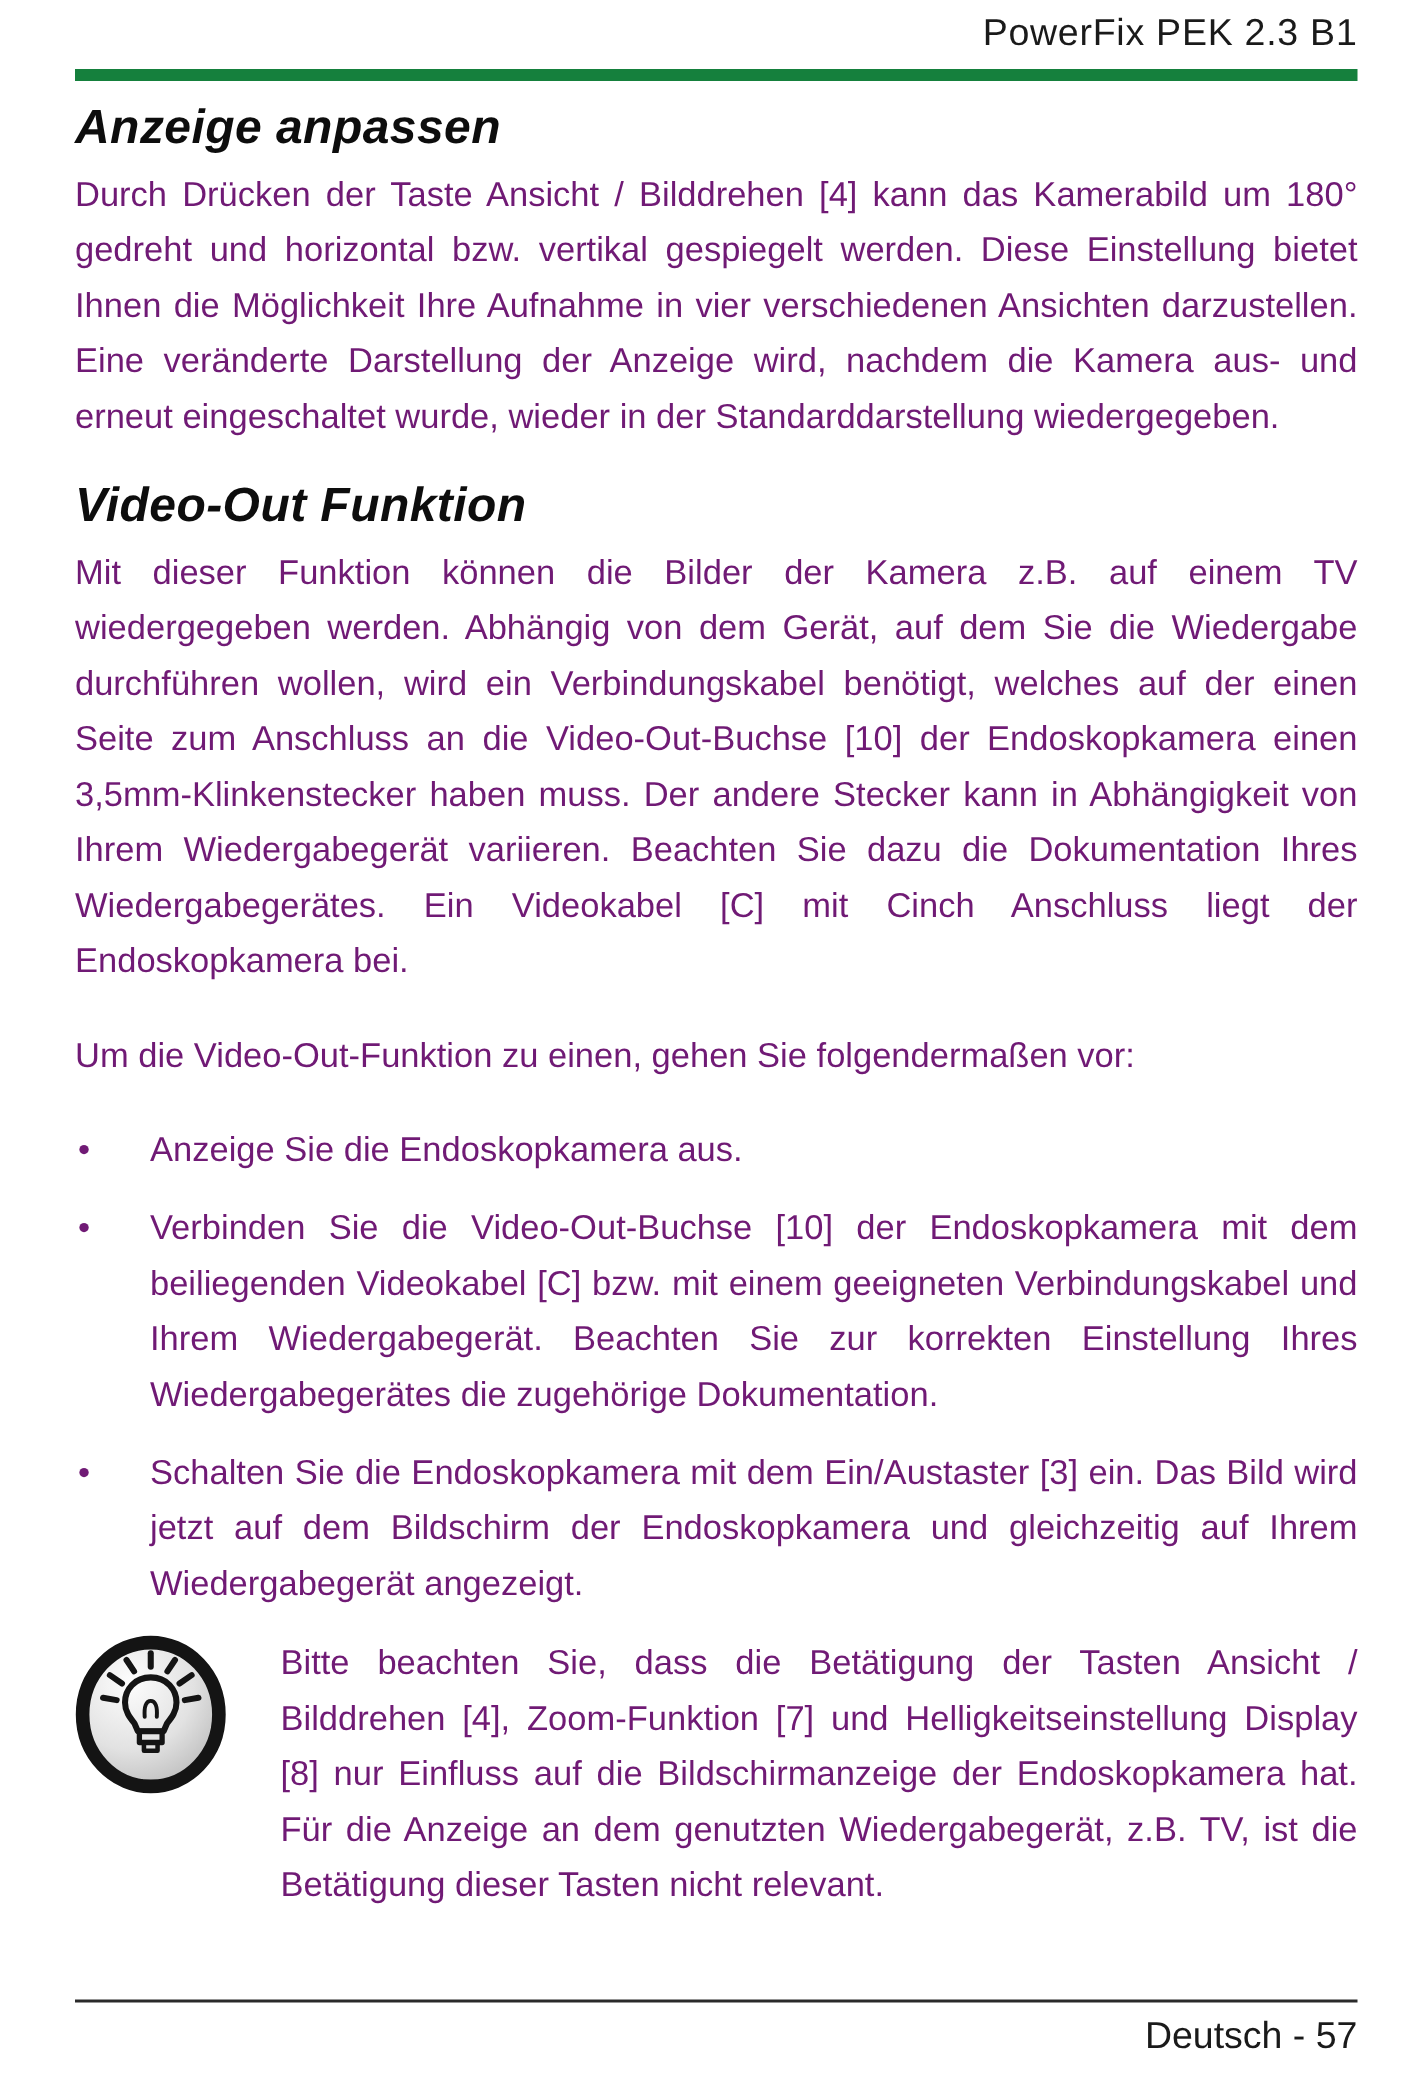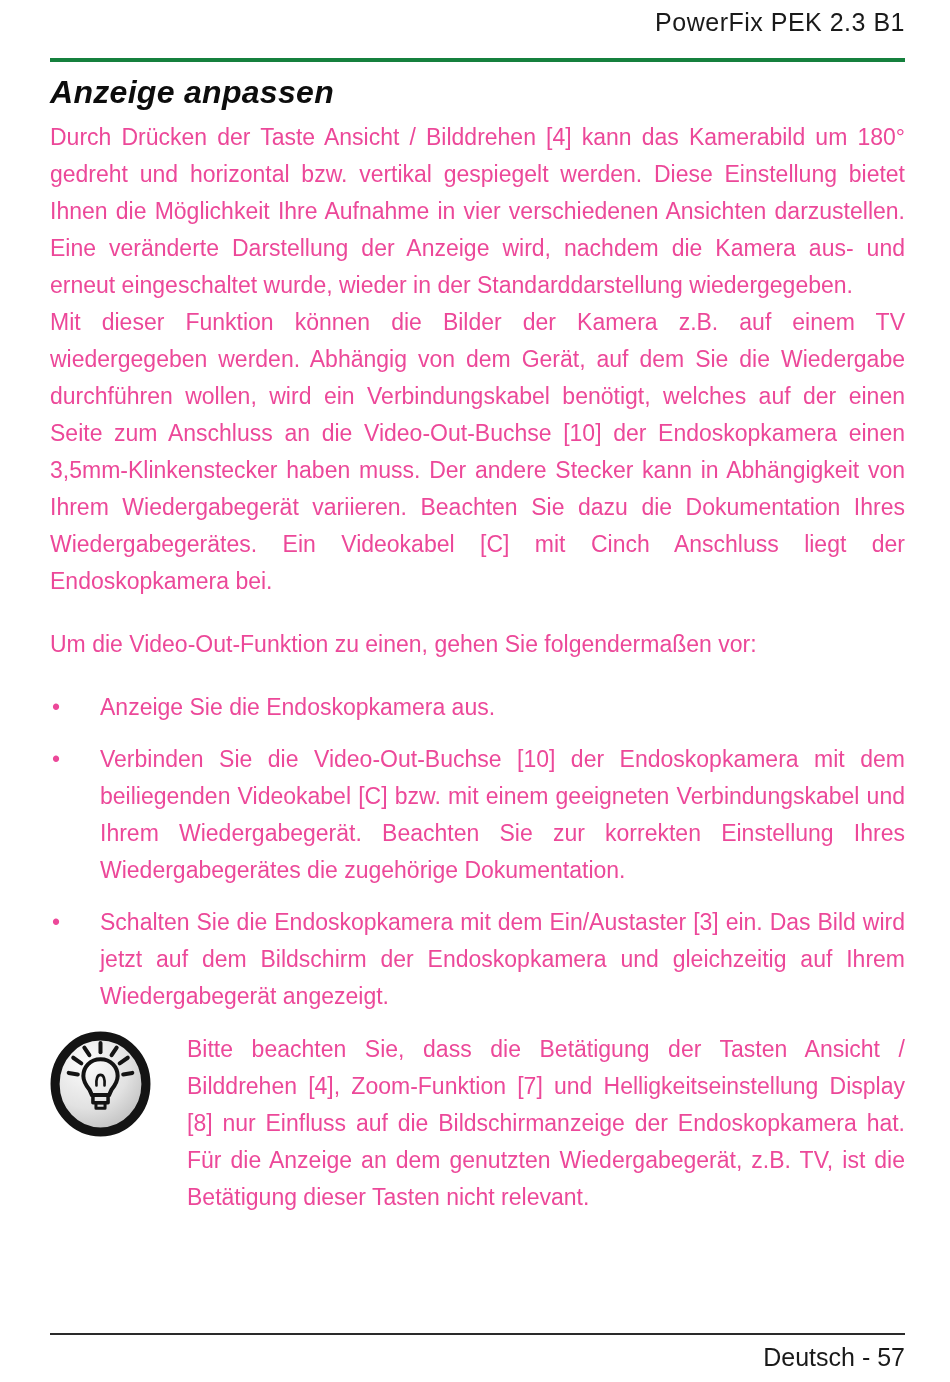--- a/index.html
+++ b/index.html
@@ -11,22 +11,22 @@
     background: #ffffff;
     color: #121212;
     font-family: "Liberation Sans", sans-serif;
     display: flex;
     flex-direction: column;
     padding: 8px 45px 10px 50px;
     overflow: hidden;
   }
   
   .page-header {
-    border-bottom: 4px solid #15803d;
-    padding-bottom: 21px;
+    border-bottom: 8px solid #15803d;
+    padding-bottom: 9px;
   }
   .page-header .doc-title {
     display: block;
     text-align: right;
     font-size: 25px;
     letter-spacing: 0.5px;
     color: #1a1a1a;
   }
   
   h1.section-heading {
@@ -36,21 +36,21 @@
     color: #0d0d0d;
     margin: 12px 0 8px 0;
     letter-spacing: 0.3px;
   }
   h1.section-heading.second { margin-top: 22px; }
   
   .body-text {
     font-size: 23px;
     line-height: 37px;
     text-align: justify;
-    color: #ec4899;
+    color: #701a75;
   }
   p.para { margin: 0; }
   p.para-intro { margin-top: 26px; }
   
   ul.step-list {
     list-style: none;
     margin-top: 26px;
   }
   ul.step-list li {
     position: relative;
@@ -96,20 +96,21 @@
 <div class="page">
 
   <div class="page-header">
     <span class="doc-title">PowerFix PEK 2.3 B1</span>
   </div>
 
   <h1 class="section-heading">Anzeige anpassen</h1>
 
   <p class="body-text para">Durch Drücken der Taste Ansicht / Bilddrehen [4] kann das Kamerabild um 180° gedreht und horizontal bzw. vertikal gespiegelt werden. Diese Einstellung bietet Ihnen die Möglichkeit Ihre Aufnahme in vier verschiedenen Ansichten darzustellen. Eine veränderte Darstellung der Anzeige wird, nachdem die Kamera aus- und erneut eingeschaltet wurde, wieder in der Standarddarstellung wiedergegeben.</p>
 
+  <h1 class="section-heading second">Video-Out Funktion</h1>
 
   <p class="body-text para">Mit dieser Funktion können die Bilder der Kamera z.B. auf einem TV wiedergegeben werden. Abhängig von dem Gerät, auf dem Sie die Wiedergabe durchführen wollen, wird ein Verbindungskabel benötigt, welches auf der einen Seite zum Anschluss an die Video-Out-Buchse [10] der Endoskopkamera einen 3,5mm-Klinkenstecker haben muss. Der andere Stecker kann in Abhängigkeit von Ihrem Wiedergabegerät variieren. Beachten Sie dazu die Dokumentation Ihres Wiedergabegerätes. Ein Videokabel [C] mit Cinch Anschluss liegt der Endoskopkamera bei.</p>
 
   <p class="body-text para para-intro">Um die Video-Out-Funktion zu einen, gehen Sie folgendermaßen vor:</p>
 
   <ul class="step-list body-text">
     <li>
       <span class="bullet-marker">•</span>
       <span>Anzeige Sie die Endoskopkamera aus.</span>
     </li>

